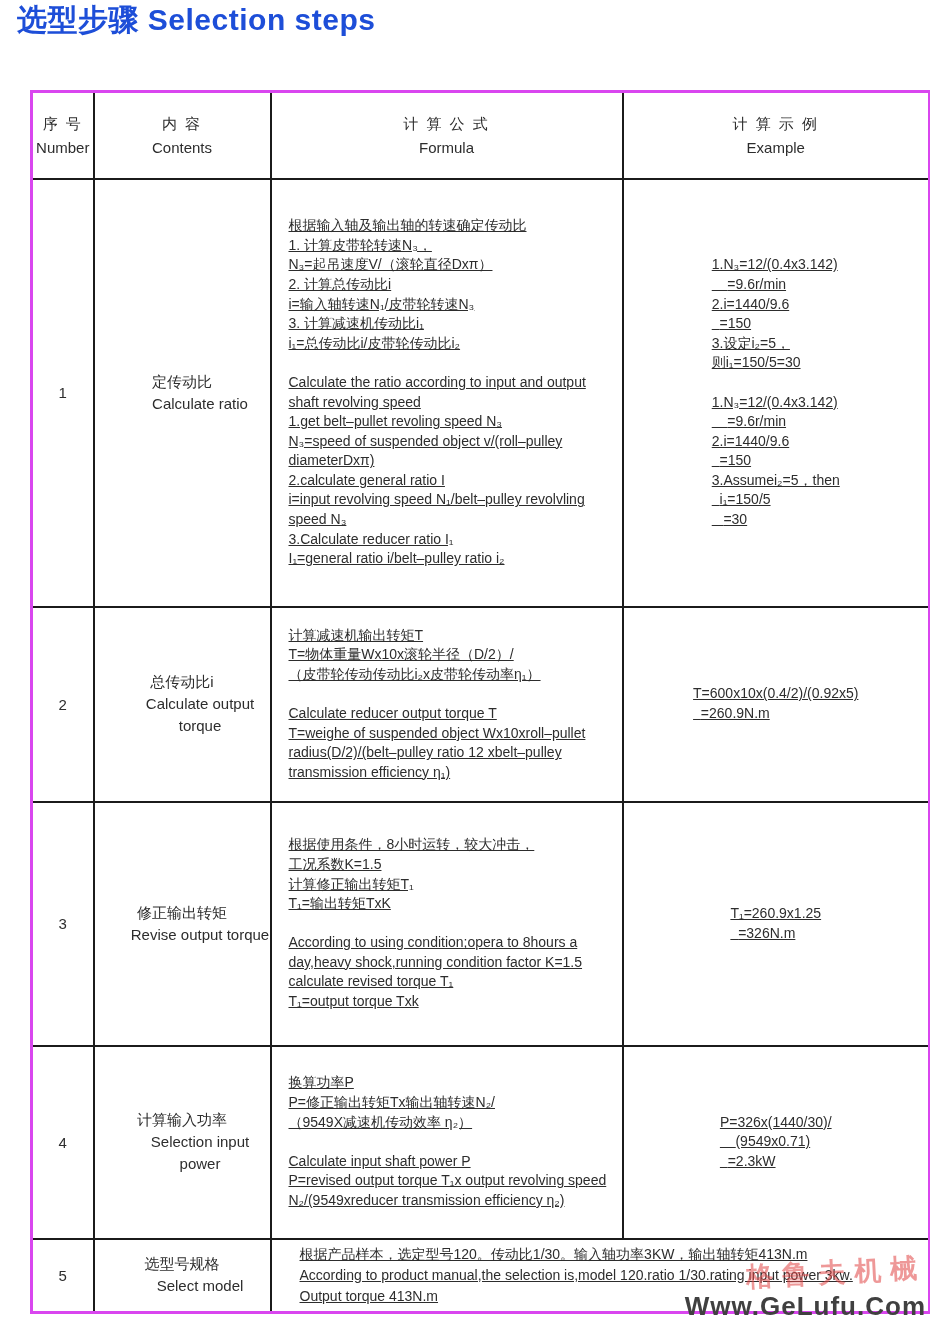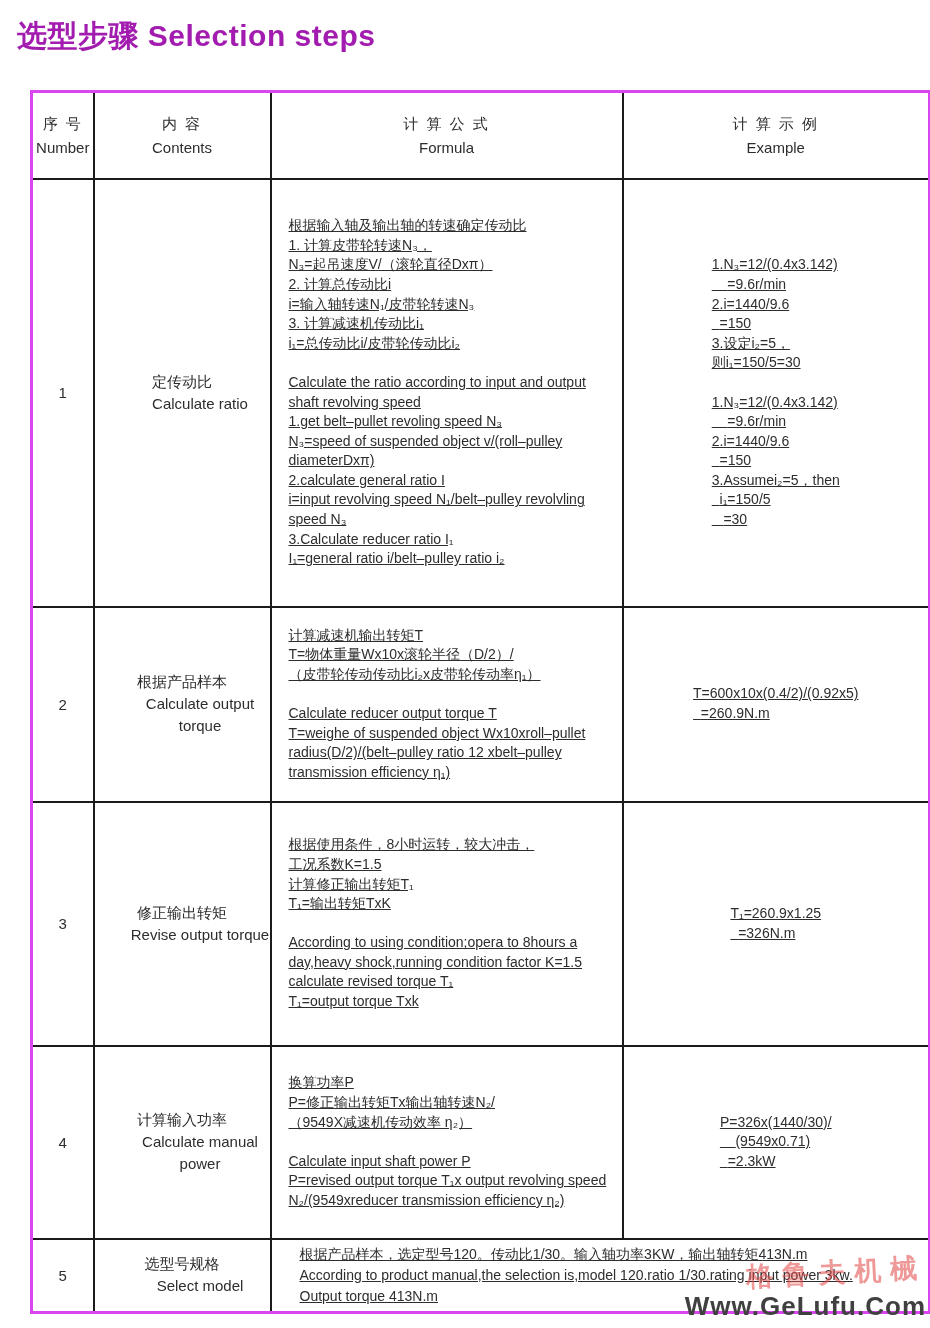--- a/index.html
+++ b/index.html
@@ -6,24 +6,24 @@
   html,body { margin:0; padding:0; }
   body {
     width: 930px; height: 1328px;
     background: #ffffff;
     position: relative;
     font-family: "Liberation Sans", "DejaVu Sans", sans-serif;
     color: #2d2d2d;
     overflow: hidden;
   }
   .page-title {
-    position: absolute; left: 17px; top: 16px;
+    position: absolute; left: 17px; top: 0;
     margin: 0;
     font-size: 30px; font-weight: bold;
-    color: #a21caf; letter-spacing: 0.5px;
+    color: #1d4ed8; letter-spacing: 0.5px;
     white-space: nowrap;
   }
   table.sel-table {
     position: absolute; left: 30px; top: 90px;
     width: 898px;
     border-collapse: collapse;
     table-layout: fixed;
     border: 3px solid #d946ef;
   }
   .sel-table th, .sel-table td {
@@ -151,21 +151,21 @@
 2.i=1440/9.6
   =150
 3.Assumei₂=5，then
   i₁=150/5
    =30</div>
       </td>
     </tr>
     <tr class="r2">
       <td class="cell-num">2</td>
       <td class="cell-content">
-        <div class="c-zh">根据产品样本</div>
+        <div class="c-zh">总传动比i</div>
         <div class="c-en">Calculate output torque</div>
       </td>
       <td class="cell-formula">
         <div class="pre">计算减速机输出转矩T
 T=物体重量Wx10x滚轮半径（D/2）/
 （皮带轮传动传动比i₂x皮带轮传动率η₁）
 
 Calculate reducer output torque T
 T=weighe of suspended object Wx10xroll–pullet
 radius(D/2)/(belt–pulley ratio 12 xbelt–pulley
@@ -195,21 +195,21 @@
       </td>
       <td class="cell-example">
         <div class="pre">T₁=260.9x1.25
   =326N.m</div>
       </td>
     </tr>
     <tr class="r4">
       <td class="cell-num">4</td>
       <td class="cell-content">
         <div class="c-zh">计算输入功率</div>
-        <div class="c-en">Calculate manual power</div>
+        <div class="c-en">Selection input power</div>
       </td>
       <td class="cell-formula">
         <div class="pre">换算功率P
 P=修正输出转矩Tx输出轴转速N₂/
 （9549X减速机传动效率 η₂）
 
 Calculate input shaft power P
 P=revised output torque T₁x output revolving speed
 N₂/(9549xreducer transmission efficiency η₂)</div>
       </td>

